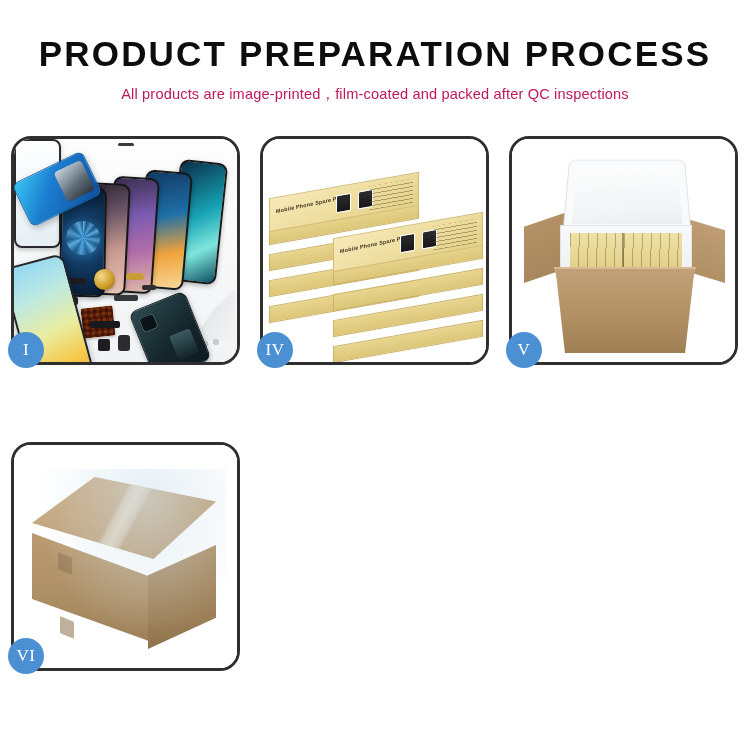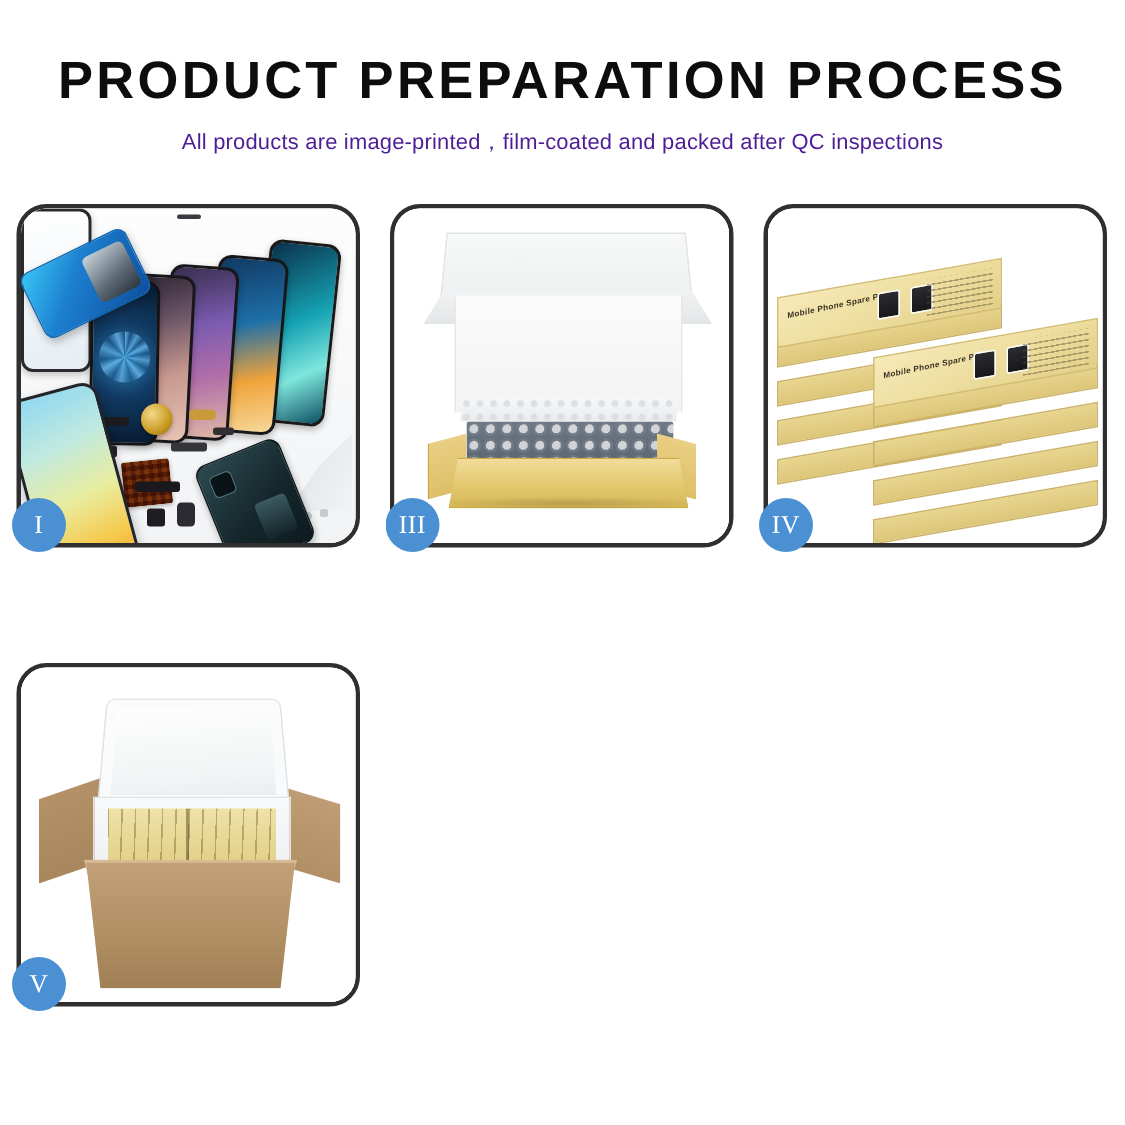--- a/index.html
+++ b/index.html
@@ -19,21 +19,21 @@
     letter-spacing: 2.2px;
     color: #0d0d0d;
     line-height: 1;
     white-space: nowrap;
   }
   .subtitle {
     margin-top: 14px;
     font-size: 14.6px;
     font-weight: 400;
     letter-spacing: 0.15px;
-    color: #4c1d95;
+    color: #be185d;
     white-space: nowrap;
   }
 
   
   .grid {
     position: absolute;
     left: 11px; top: 136px;
     width: 728px; height: 540px;
     display: grid;
     grid-template-columns: repeat(3, 229px);
@@ -453,35 +453,20 @@
           <div class="part p9"></div>
           <div class="part p10"></div>
           <div class="tweezer"></div>
           <div class="screws"></div>
         </div>
       </div>
       <div class="badge">I</div>
     </div>
 
 
-    <div class="panel">
-      <div class="panel-inner">
-        <div class="scene3">
-          <div class="b3-lid"></div>
-          <div class="b3-foamback"></div>
-          <div class="b3-foamtop"></div>
-          <div class="b3-bubble"></div>
-          <div class="b3-lflap"></div>
-          <div class="b3-rflap"></div>
-          <div class="b3-front"></div>
-          <div class="b3-shadow"></div>
-        </div>
-      </div>
-      <div class="badge">III</div>
-    </div>
 
     <div class="panel">
       <div class="panel-inner">
         <div class="scene4">
           <div class="stack">
 
             <div class="bx-side" style="left:2px; top:56px;"></div>
             <div class="bx-side" style="left:2px; top:82px;"></div>
             <div class="bx-side" style="left:2px; top:108px;"></div>
             <div class="bx-side" style="left:2px; top:134px;"></div>
@@ -519,15 +504,29 @@
           <div class="c5-foamlid"></div>
           <div class="c5-foambox"></div>
           <div class="c5-inner"></div>
           <div class="c5-rim"></div>
           <div class="c5-body"></div>
         </div>
       </div>
       <div class="badge">V</div>
     </div>
 
+    <div class="panel">
+      <div class="panel-inner">
+        <div class="scene6">
+          <div class="c6-top"></div>
+          <div class="c6-tape-t"></div>
+          <div class="c6-left"></div>
+          <div class="c6-right"></div>
+          <div class="c6-mark c6-m1"></div>
+          <div class="c6-mark c6-m2"></div>
+          <div class="c6-glow"></div>
+        </div>
+      </div>
+      <div class="badge">VI</div>
+    </div>
 
   </div>
 </div>
 
 </body></html>

